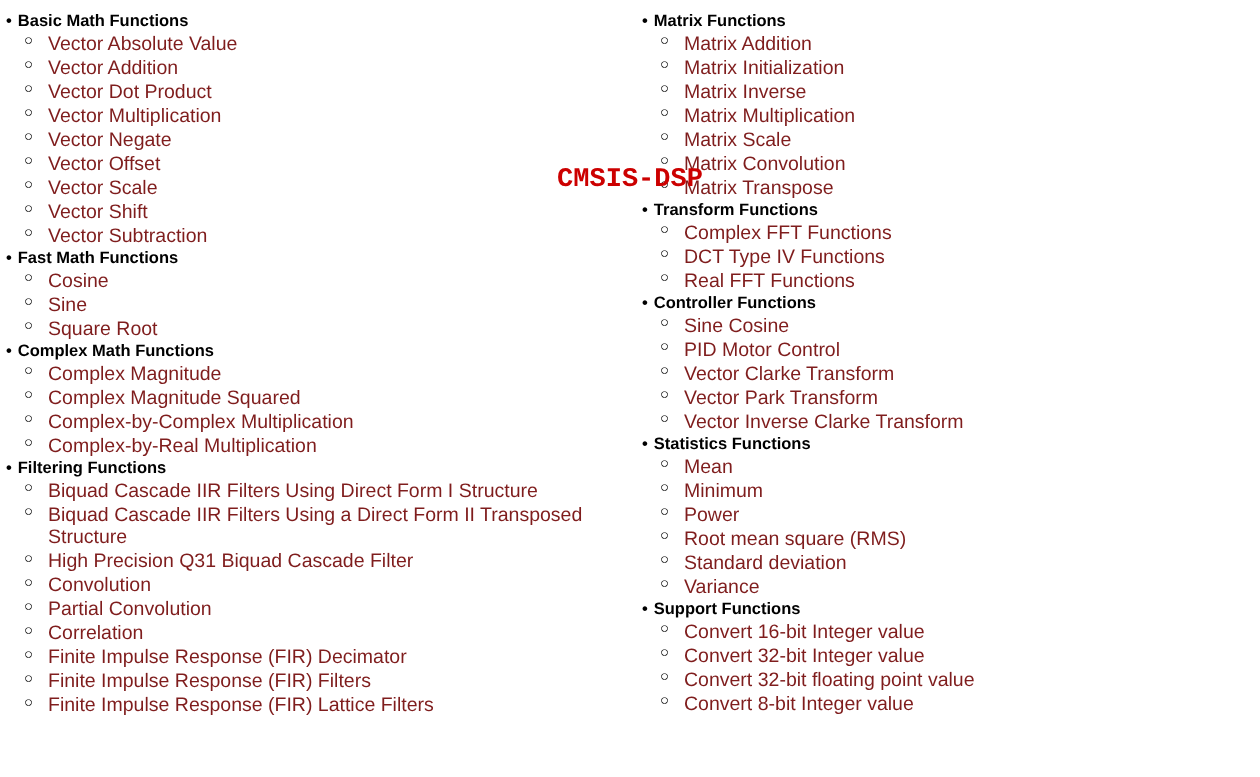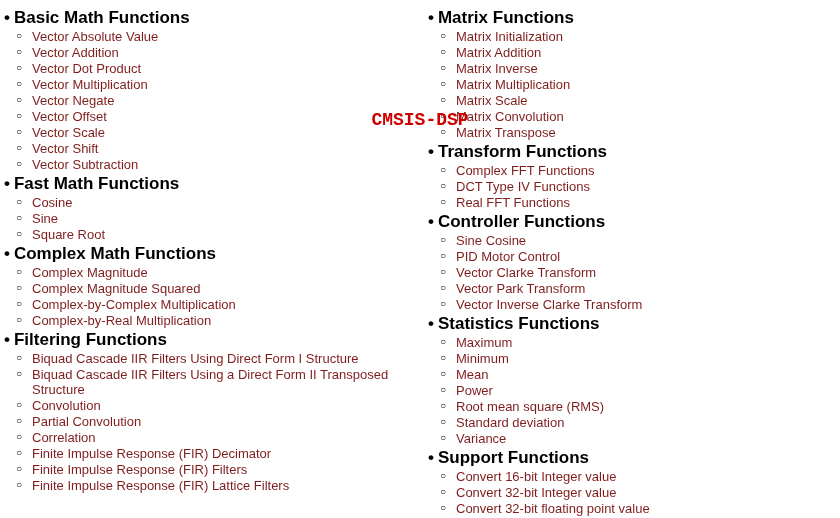--- a/index.html
+++ b/index.html
@@ -44,21 +44,21 @@
       list-style: none;
       padding: 0;
       margin: 0;
     }
     .top-level > li {
       margin-bottom: 2px;
     }
     .category-label {
       color: #000000;
       font-weight: bold;
-      font-size: 17px;
+      font-size: 11px;
       display: flex;
       align-items: center;
     }
     .category-label::before {
       content: '•';
       margin-right: 4px;
       color: #000000;
     }
     .sub-list {
       list-style: none;
@@ -118,37 +118,38 @@
             <li><a href="#">Complex Magnitude Squared</a></li>
             <li><a href="#">Complex-by-Complex Multiplication</a></li>
             <li><a href="#">Complex-by-Real Multiplication</a></li>
           </ul>
         </li>
         <li>
           <span class="category-label">Filtering Functions</span>
           <ul class="sub-list">
             <li><a href="#">Biquad Cascade IIR Filters Using Direct Form I Structure</a></li>
             <li><a href="#">Biquad Cascade IIR Filters Using a Direct Form II Transposed Structure</a></li>
+            <li><a href="#">High Precision Q31 Biquad Cascade Filter</a></li>
             <li><a href="#">Convolution</a></li>
             <li><a href="#">Partial Convolution</a></li>
             <li><a href="#">Correlation</a></li>
             <li><a href="#">Finite Impulse Response (FIR) Decimator</a></li>
             <li><a href="#">Finite Impulse Response (FIR) Filters</a></li>
             <li><a href="#">Finite Impulse Response (FIR) Lattice Filters</a></li>
           </ul>
         </li>
       </ul>
   </div>
   <div class="right-column">
     <ul class="top-level" id="right-list">
         <li>
           <span class="category-label">Matrix Functions</span>
           <ul class="sub-list">
+            <li><a href="#">Matrix Addition</a></li>
             <li><a href="#">Matrix Initialization</a></li>
-            <li><a href="#">Matrix Addition</a></li>
             <li><a href="#">Matrix Inverse</a></li>
             <li><a href="#">Matrix Multiplication</a></li>
             <li><a href="#">Matrix Scale</a></li>
             <li><a href="#">Matrix Convolution</a></li>
             <li><a href="#">Matrix Transpose</a></li>
           </ul>
         </li>
         <li>
           <span class="category-label">Transform Functions</span>
           <ul class="sub-list">
@@ -163,23 +164,22 @@
             <li><a href="#">Sine Cosine</a></li>
             <li><a href="#">PID Motor Control</a></li>
             <li><a href="#">Vector Clarke Transform</a></li>
             <li><a href="#">Vector Park Transform</a></li>
             <li><a href="#">Vector Inverse Clarke Transform</a></li>
           </ul>
         </li>
         <li>
           <span class="category-label">Statistics Functions</span>
           <ul class="sub-list">
-            <li><a href="#">Maximum</a></li>
+            <li><a href="#">Mean</a></li>
             <li><a href="#">Minimum</a></li>
-            <li><a href="#">Mean</a></li>
             <li><a href="#">Power</a></li>
             <li><a href="#">Root mean square (RMS)</a></li>
             <li><a href="#">Standard deviation</a></li>
             <li><a href="#">Variance</a></li>
           </ul>
         </li>
         <li>
           <span class="category-label">Support Functions</span>
           <ul class="sub-list">
             <li><a href="#">Convert 16-bit Integer value</a></li>

